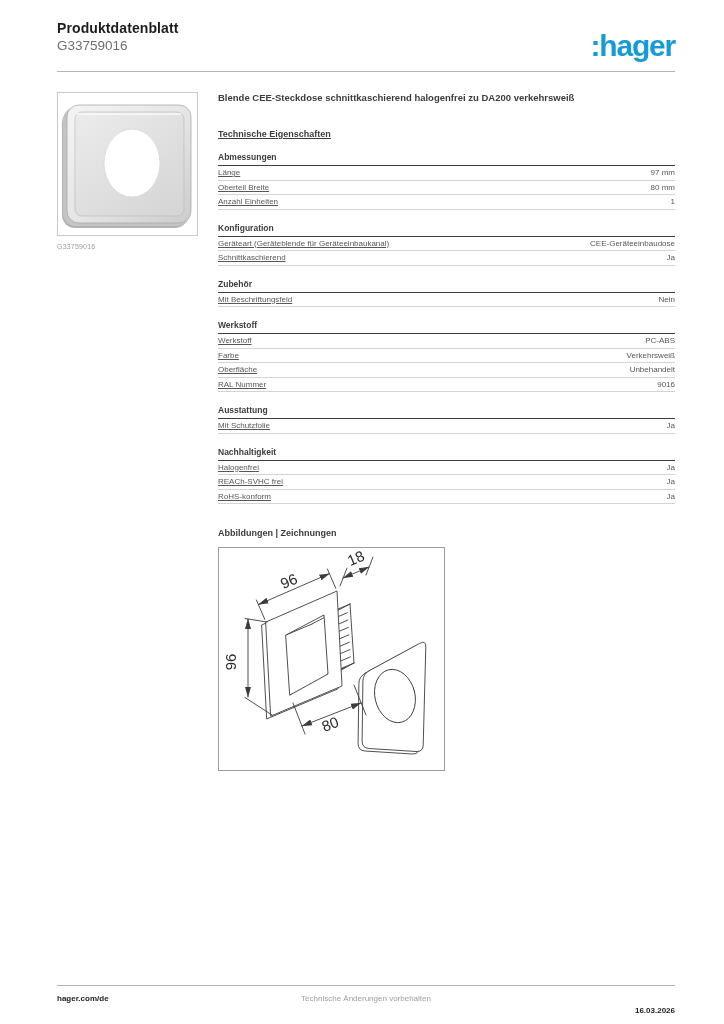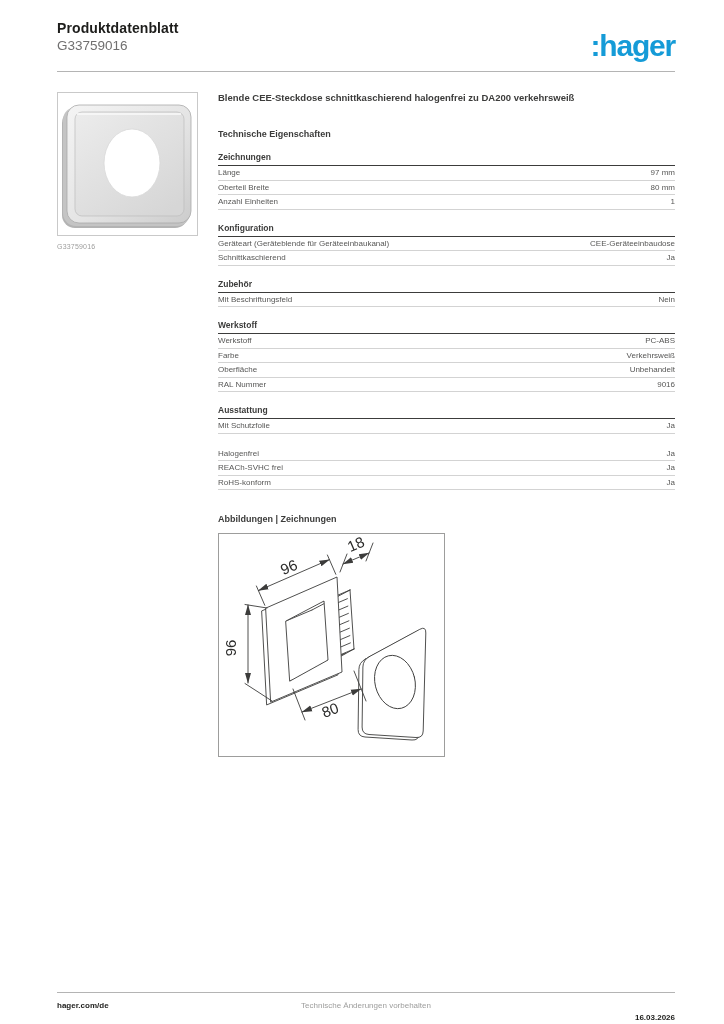--- a/index.html
+++ b/index.html
@@ -34,46 +34,46 @@
   }
   .photo-caption{
     margin-top:7px;font-size:7px;color:#9d9d9c;letter-spacing:.2px;
   }
   
   .right-col{position:absolute;left:218px;top:92px;width:457px;}
   .product-title{
     margin:0;font-size:9.5px;font-weight:bold;color:#3c3c3b;line-height:11px;
   }
   .tech-heading{
-    margin-top:26px;font-size:9px;font-weight:bold;color:#3c3c3b;line-height:10px;
+    margin-top:26px;font-size:9px;font-weight:bold;color:#3c3c3b;line-height:10px;text-decoration:underline;
   }
   .section{margin-top:13px;}
   .section-title{
     font-size:8.5px;font-weight:bold;color:#3c3c3b;line-height:10px;
     padding-bottom:3px;border-bottom:1px solid #3c3c3b;
   }
   .spec-row{
     display:flex;justify-content:space-between;align-items:baseline;
     font-size:8px;line-height:9px;color:#575756;
     padding:2px 0 2.5px 0;border-bottom:1px solid #d3d3d3;
   }
-  .spec-label{text-align:center;}
+  .spec-label{text-align:center;text-decoration:underline;}
   .spec-value{text-align:left;white-space:nowrap;padding-left:12px;}
   .figures-heading{
     margin-top:24px;font-size:9px;font-weight:bold;color:#3c3c3b;line-height:10px;
   }
   .drawing-box{
     margin-top:9px;width:225px;height:222px;border:1px solid #9d9d9c;
     box-sizing:content-box;
   }
   .drawing-box svg{display:block;}
   
   .footer{
     position:absolute;left:57px;right:49px;top:985px;
-    border-top:1px solid #b4b4b4;padding-top:8px;margin-top:7px;
+    border-top:1px solid #b4b4b4;padding-top:8px;
   }
   .footer-inner{position:relative;height:12px;font-size:8px;line-height:9px;}
   .footer-left{position:absolute;left:0;top:0;font-weight:bold;color:#1d1d1b;text-decoration:none;}
   .footer-center{position:absolute;left:0;right:0;top:0;text-align:center;color:#9d9d9c;}
   .footer-right{position:absolute;right:0;top:12px;font-weight:bold;color:#1d1d1b;}
 </style>
 </head>
 <body>
 
 <div class="header">
@@ -111,21 +111,21 @@
   </div>
   <div class="photo-caption">G33759016</div>
 </div>
 
 <div class="right-col">
   <p class="product-title">Blende CEE-Steckdose schnittkaschierend halogenfrei zu DA200 verkehrsweiß</p>
   <div class="tech-heading">Technische Eigenschaften</div>
 
   <div id="sections-host">
   <div class="section">
-    <div class="section-title">Zeichnungen</div>
+    <div class="section-title">Abmessungen</div>
     <div class="section-rows">
   <div class="spec-row">
     <span class="spec-label">Länge</span>
     <span class="spec-value">97 mm</span>
   </div>
 
   <div class="spec-row">
     <span class="spec-label">Oberteil Breite</span>
     <span class="spec-value">80 mm</span>
   </div>
@@ -191,20 +191,21 @@
     <div class="section-title">Ausstattung</div>
     <div class="section-rows">
   <div class="spec-row">
     <span class="spec-label">Mit Schutzfolie</span>
     <span class="spec-value">Ja</span>
   </div>
 </div>
   </div>
 
   <div class="section">
+    <div class="section-title">Nachhaltigkeit</div>
     <div class="section-rows">
   <div class="spec-row">
     <span class="spec-label">Halogenfrei</span>
     <span class="spec-value">Ja</span>
   </div>
 
   <div class="spec-row">
     <span class="spec-label">REACh-SVHC frei</span>
     <span class="spec-value">Ja</span>
   </div>

